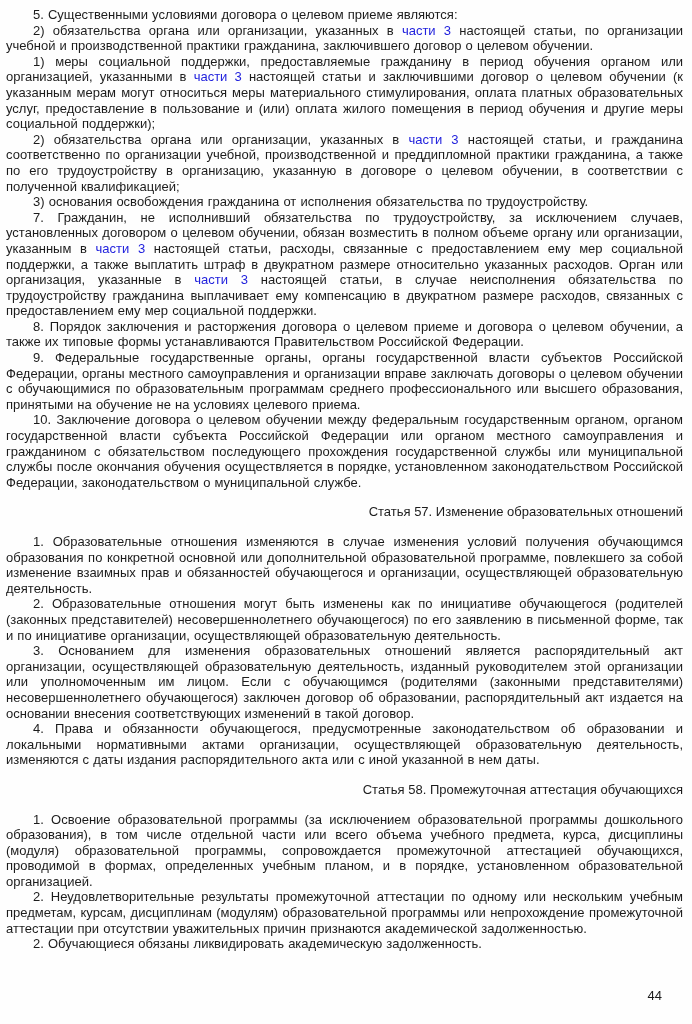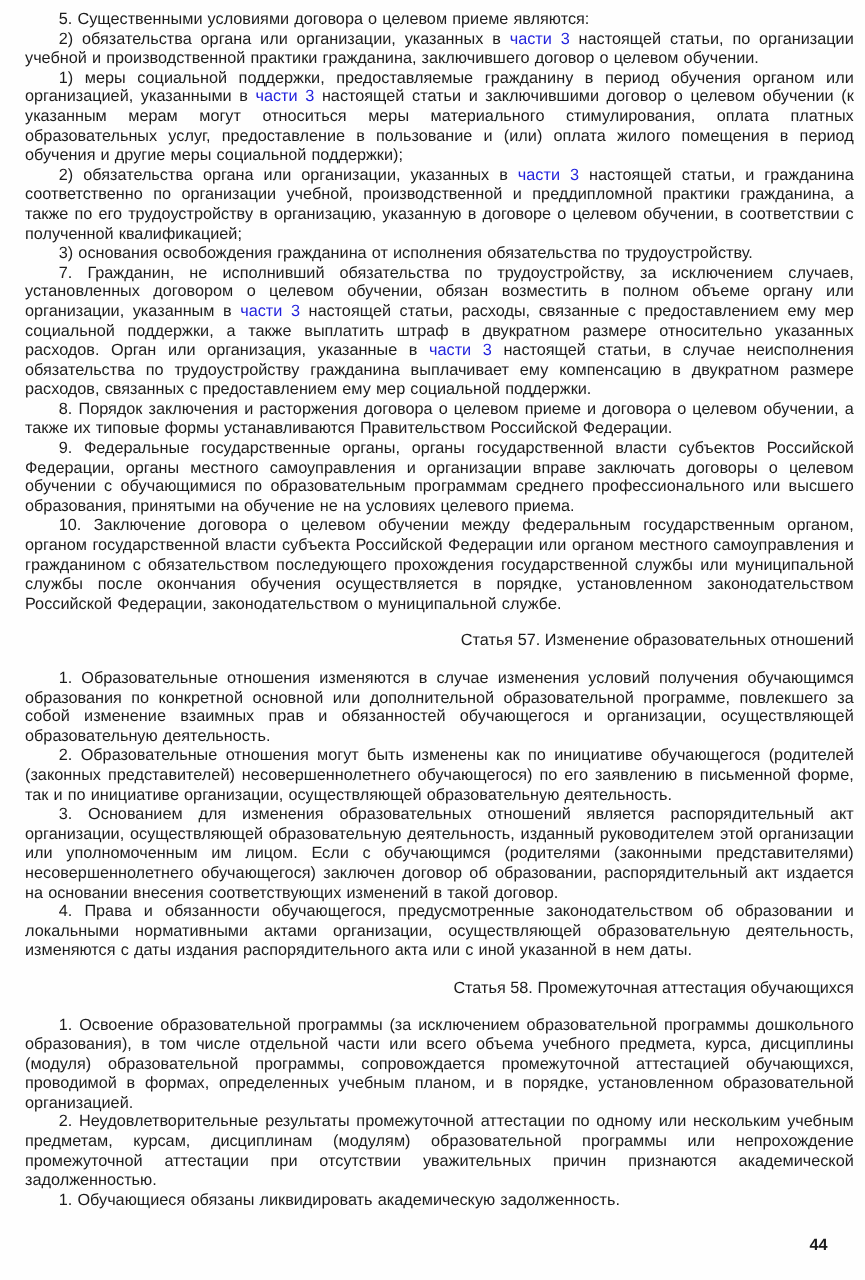--- a/index.html
+++ b/index.html
@@ -12,21 +12,21 @@
     width: 692px;
     height: 1024px;
     background: #fefefe;
     overflow: hidden;
     font-family: "Liberation Sans", "DejaVu Sans", sans-serif;
     color: #1c1c1c;
   }
   .doc-body {
     position: absolute;
     top: 7px;
-    left: 20px;
+    left: 6px;
     right: 9px;
   }
   .para {
     margin: 0;
     font-size: 13px;
     line-height: 15.6px;
     text-align: justify;
     text-indent: 27px;
     word-spacing: 0.5px;
   }
@@ -40,21 +40,20 @@
   .link {
     color: #2222dd;
     cursor: pointer;
   }
   .page-number {
     position: absolute;
     top: 988px;
     right: 30px;
     font-size: 13px;
     line-height: 15.6px;
-    font-weight: bold;
   }
 </style>
 </head>
 <body>
 
 <div class="page">
   <div class="doc-body">
       <p class="para"><span>5. Существенными условиями договора о целевом приеме являются:</span></p>
       <p class="para"><span>2) обязательства органа или организации, указанных в </span><span class="link" style="color: rgb(34, 34, 221);">части 3</span><span> настоящей статьи, по организации учебной и производственной практики гражданина, заключившего договор о целевом обучении.</span></p>
       <p class="para"><span>1) меры социальной поддержки, предоставляемые гражданину в период обучения органом или организацией, указанными в </span><span class="link" style="color: rgb(34, 34, 221);">части 3</span><span> настоящей статьи и заключившими договор о целевом обучении (к указанным мерам могут относиться меры материального стимулирования, оплата платных образовательных услуг, предоставление в пользование и (или) оплата жилого помещения в период обучения и другие меры социальной поддержки);</span></p>
@@ -65,16 +64,16 @@
       <p class="para"><span>9. Федеральные государственные органы, органы государственной власти субъектов Российской Федерации, органы местного самоуправления и организации вправе заключать договоры о целевом обучении с обучающимися по образовательным программам среднего профессионального или высшего образования, принятыми на обучение не на условиях целевого приема.</span></p>
       <p class="para"><span>10. Заключение договора о целевом обучении между федеральным государственным органом, органом государственной власти субъекта Российской Федерации или органом местного самоуправления и гражданином с обязательством последующего прохождения государственной службы или муниципальной службы после окончания обучения осуществляется в порядке, установленном законодательством Российской Федерации, законодательством о муниципальной службе.</span></p>
       <p class="heading"><span>Статья 57. Изменение образовательных отношений</span></p>
       <p class="para"><span>1. Образовательные отношения изменяются в случае изменения условий получения обучающимся образования по конкретной основной или дополнительной образовательной программе, повлекшего за собой изменение взаимных прав и обязанностей обучающегося и организации, осуществляющей образовательную деятельность.</span></p>
       <p class="para"><span>2. Образовательные отношения могут быть изменены как по инициативе обучающегося (родителей (законных представителей) несовершеннолетнего обучающегося) по его заявлению в письменной форме, так и по инициативе организации, осуществляющей образовательную деятельность.</span></p>
       <p class="para"><span>3. Основанием для изменения образовательных отношений является распорядительный акт организации, осуществляющей образовательную деятельность, изданный руководителем этой организации или уполномоченным им лицом. Если с обучающимся (родителями (законными представителями) несовершеннолетнего обучающегося) заключен договор об образовании, распорядительный акт издается на основании внесения соответствующих изменений в такой договор.</span></p>
       <p class="para"><span>4. Права и обязанности обучающегося, предусмотренные законодательством об образовании и локальными нормативными актами организации, осуществляющей образовательную деятельность, изменяются с даты издания распорядительного акта или с иной указанной в нем даты.</span></p>
       <p class="heading"><span>Статья 58. Промежуточная аттестация обучающихся</span></p>
       <p class="para"><span>1. Освоение образовательной программы (за исключением образовательной программы дошкольного образования), в том числе отдельной части или всего объема учебного предмета, курса, дисциплины (модуля) образовательной программы, сопровождается промежуточной аттестацией обучающихся, проводимой в формах, определенных учебным планом, и в порядке, установленном образовательной организацией.</span></p>
       <p class="para"><span>2. Неудовлетворительные результаты промежуточной аттестации по одному или нескольким учебным предметам, курсам, дисциплинам (модулям) образовательной программы или непрохождение промежуточной аттестации при отсутствии уважительных причин признаются академической задолженностью.</span></p>
-      <p class="para"><span>1. Обучающиеся обязаны ликвидировать академическую задолженность.</span></p>
+      <p class="para"><span>2. Обучающиеся обязаны ликвидировать академическую задолженность.</span></p>
     </div>
   <div class="page-number">44</div>
 </div>
 
 </body></html>

